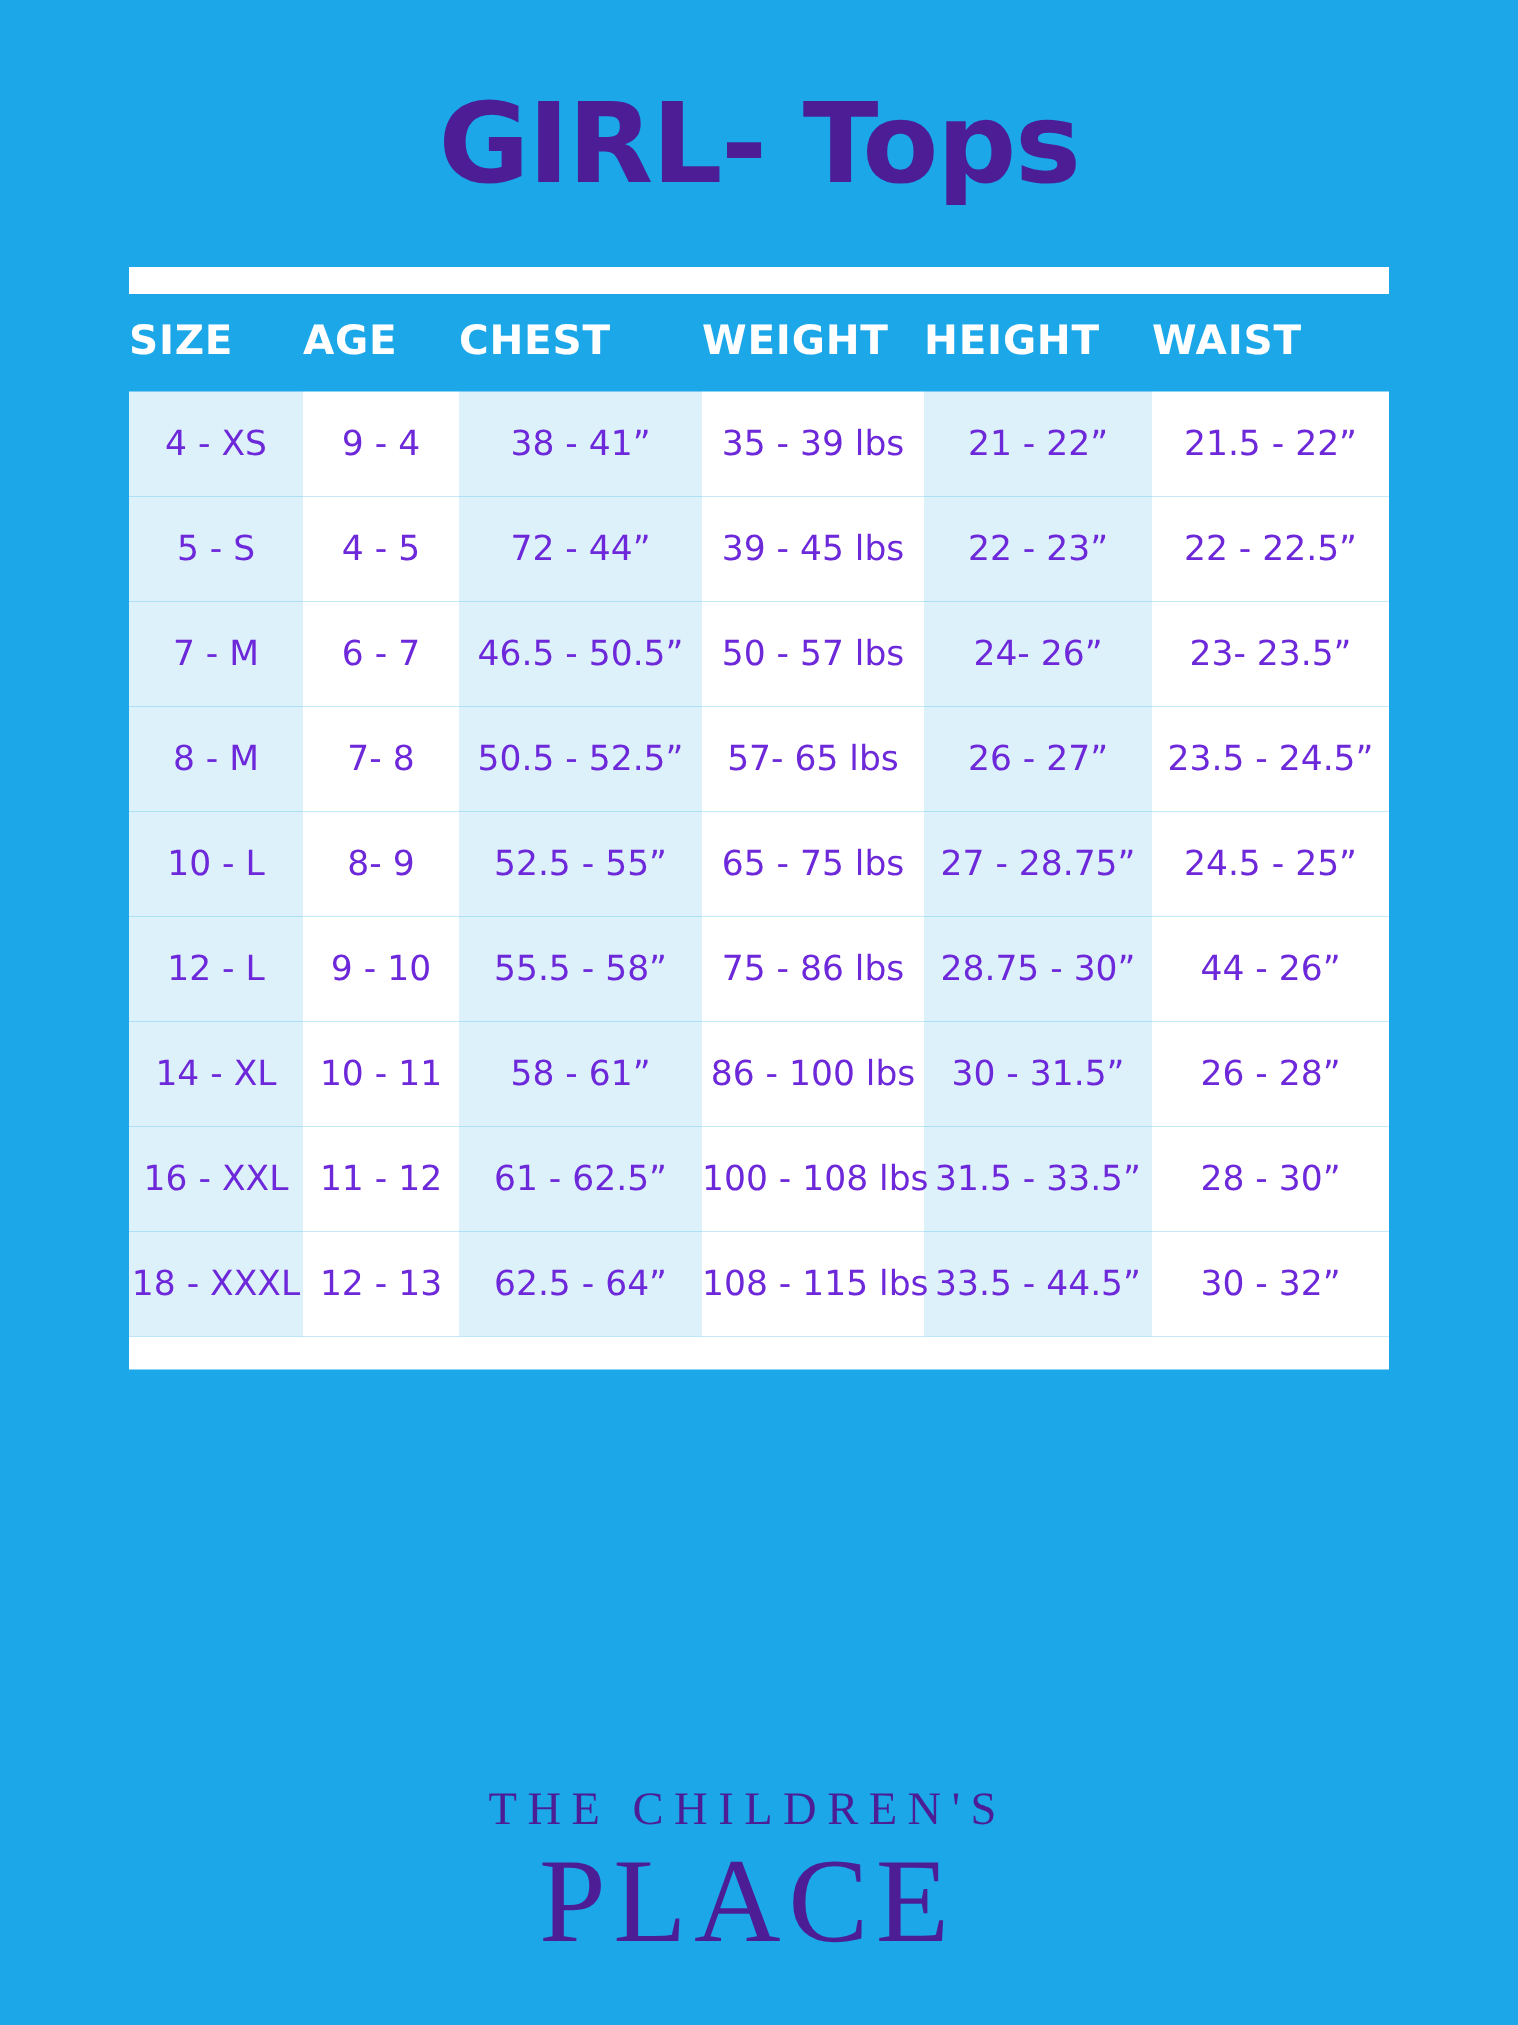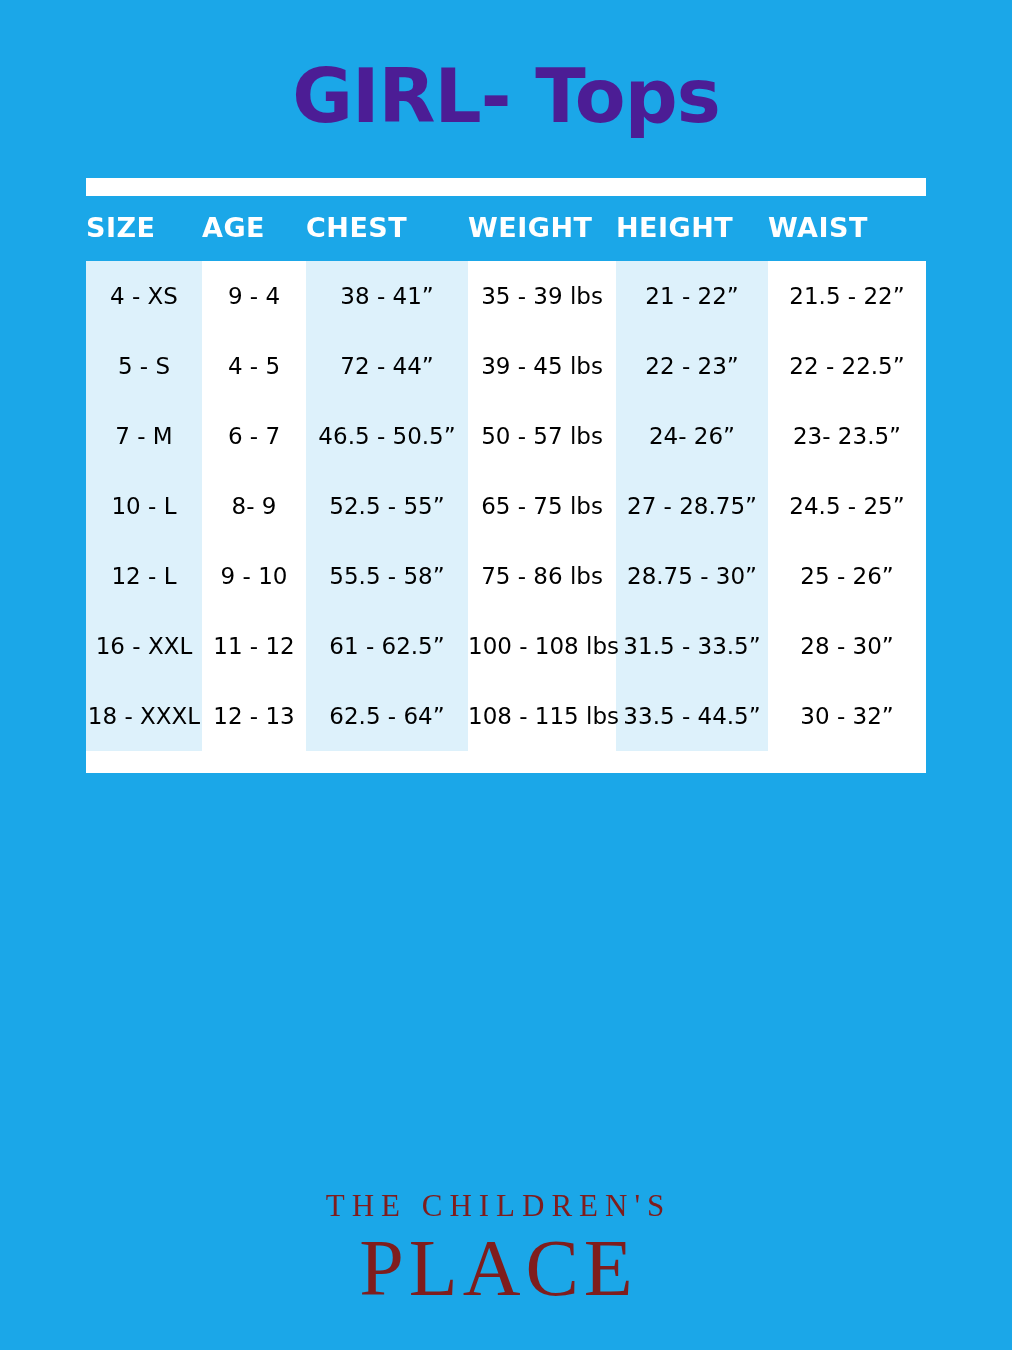--- a/index.html
+++ b/index.html
@@ -49,21 +49,21 @@
   thead th {
     color: #ffffff;
     font-size: 27px;
     font-weight: bold;
     letter-spacing: 0.5px;
     text-align: left;
     padding: 16px 0 18px 0;
     font-family: "DejaVu Sans", sans-serif;
   }
   tbody td {
-    color: #000000;
+    color: #6d28d9;
     font-size: 23px;
     text-align: center;
     padding: 22px 0 22px 0;
     font-family: "DejaVu Sans", sans-serif;
     white-space: nowrap;
   }
   
   .col-a { background: #ddf1fb; }
   .col-b { background: #ffffff; }
   thead .col-a { background: #1ba7e8; }
@@ -78,21 +78,21 @@
     height: 22px;
     background: #ffffff;
     width: 840px;
   }
   .brand {
     position: absolute;
     left: 0;
     right: 15px;
     bottom: 44px;
     text-align: center;
-    color: #7f1d1d;
+    color: #4c1d95;
   }
   .brand-top {
     font-family: "Liberation Serif", serif;
     font-size: 31px;
     letter-spacing: 7px;
     margin-bottom: 6px;
   }
   .brand-bottom {
     font-family: "Liberation Serif", serif;
     font-size: 80px;
@@ -139,34 +139,50 @@
           </tr>
           <tr>
             <td class="col-a colw-0">7 - M</td>
             <td class="col-b colw-1">6 - 7</td>
             <td class="col-a colw-2">46.5 - 50.5”</td>
             <td class="col-b colw-3">50 - 57 lbs</td>
             <td class="col-a colw-4">24- 26”</td>
             <td class="col-b colw-5">23- 23.5”</td>
           </tr>
           <tr>
+            <td class="col-a colw-0">8 - M</td>
+            <td class="col-b colw-1">7- 8</td>
+            <td class="col-a colw-2">50.5 - 52.5”</td>
+            <td class="col-b colw-3">57- 65 lbs</td>
+            <td class="col-a colw-4">26 - 27”</td>
+            <td class="col-b colw-5">23.5 - 24.5”</td>
+          </tr>
+          <tr>
             <td class="col-a colw-0">10 - L</td>
             <td class="col-b colw-1">8- 9</td>
             <td class="col-a colw-2">52.5 - 55”</td>
             <td class="col-b colw-3">65 - 75 lbs</td>
             <td class="col-a colw-4">27 - 28.75”</td>
             <td class="col-b colw-5">24.5 - 25”</td>
           </tr>
           <tr>
             <td class="col-a colw-0">12 - L</td>
             <td class="col-b colw-1">9 - 10</td>
             <td class="col-a colw-2">55.5 - 58”</td>
             <td class="col-b colw-3">75 - 86 lbs</td>
             <td class="col-a colw-4">28.75 - 30”</td>
-            <td class="col-b colw-5">25 - 26”</td>
+            <td class="col-b colw-5">44 - 26”</td>
+          </tr>
+          <tr>
+            <td class="col-a colw-0">14 - XL</td>
+            <td class="col-b colw-1">10 - 11</td>
+            <td class="col-a colw-2">58 - 61”</td>
+            <td class="col-b colw-3">86 - 100 lbs</td>
+            <td class="col-a colw-4">30 - 31.5”</td>
+            <td class="col-b colw-5">26 - 28”</td>
           </tr>
           <tr>
             <td class="col-a colw-0">16 - XXL</td>
             <td class="col-b colw-1">11 - 12</td>
             <td class="col-a colw-2">61 - 62.5”</td>
             <td class="col-b colw-3">100 - 108 lbs</td>
             <td class="col-a colw-4">31.5 - 33.5”</td>
             <td class="col-b colw-5">28 - 30”</td>
           </tr>
           <tr>

